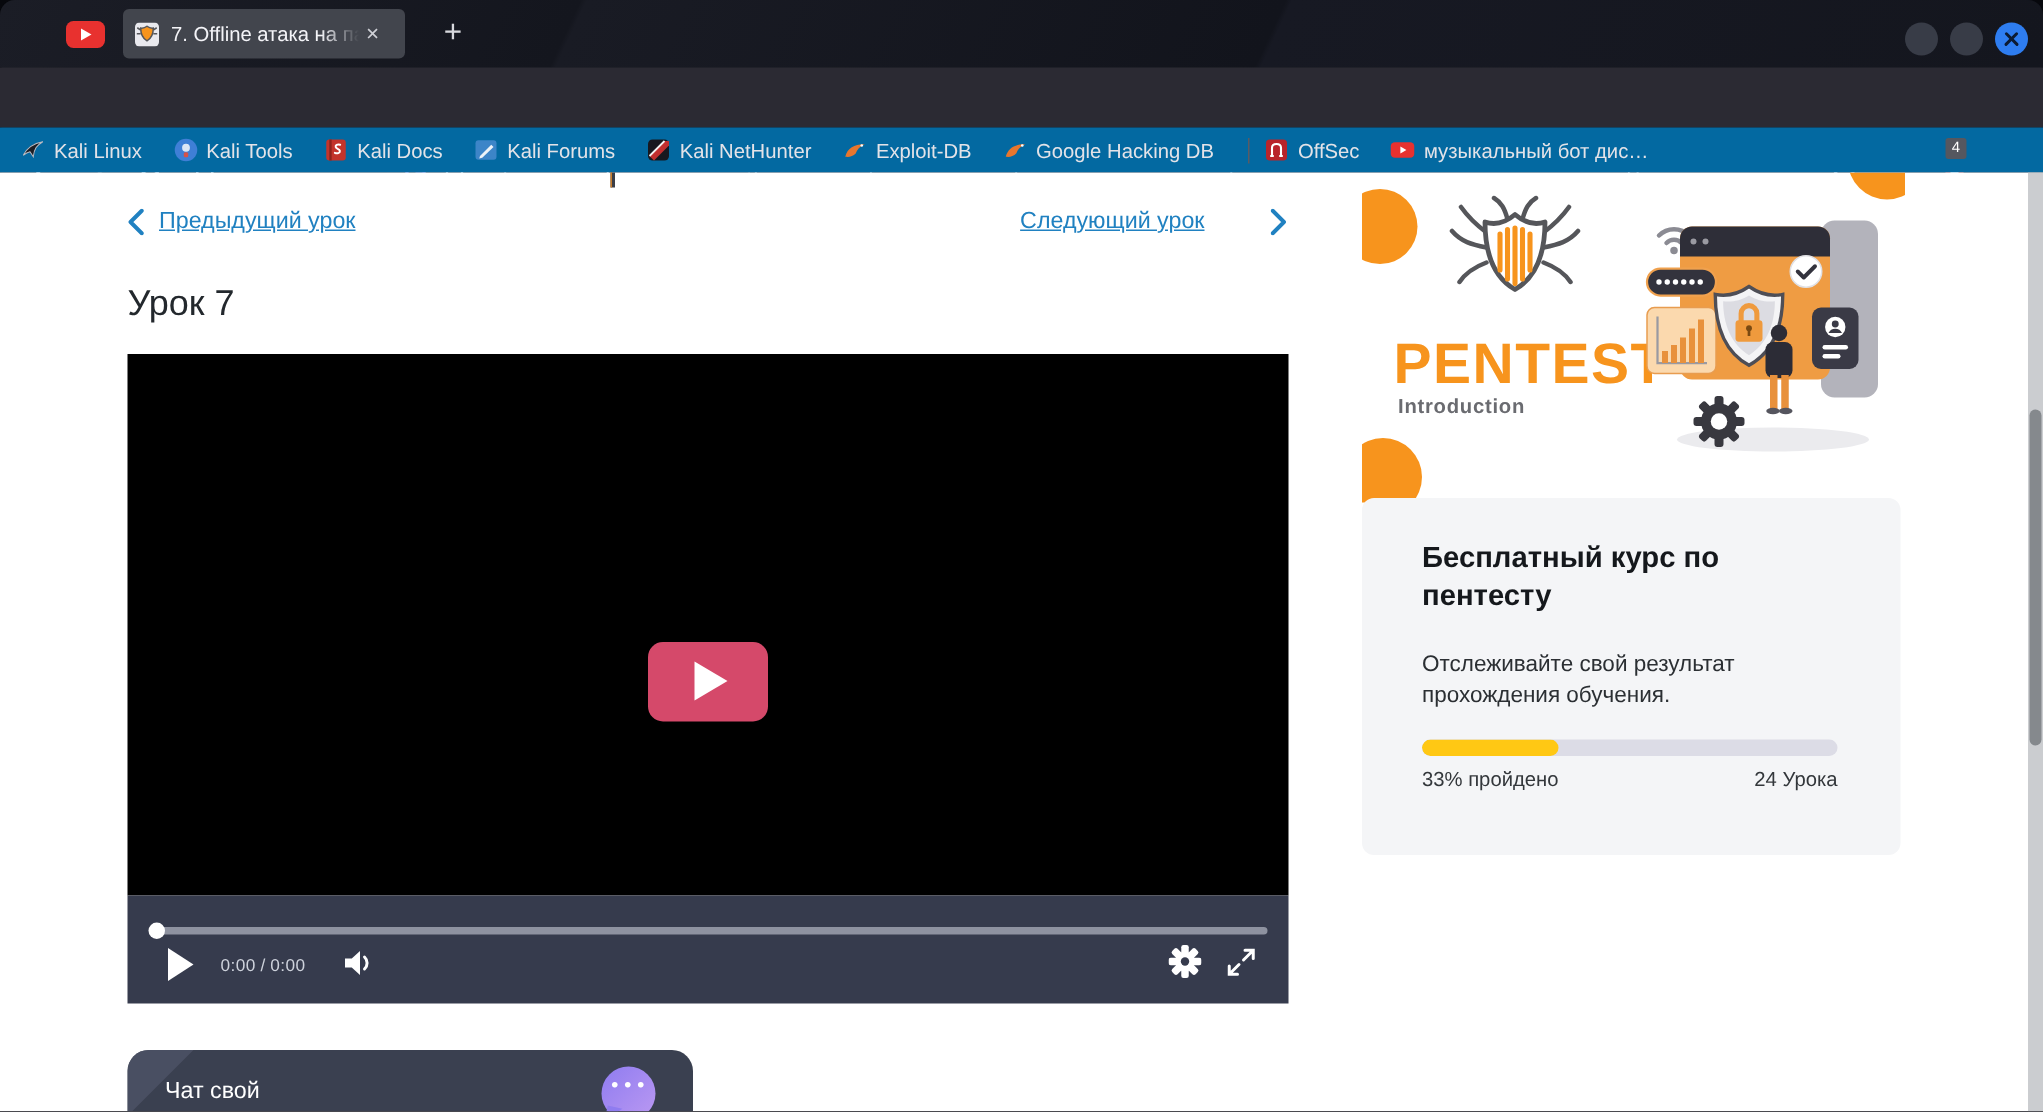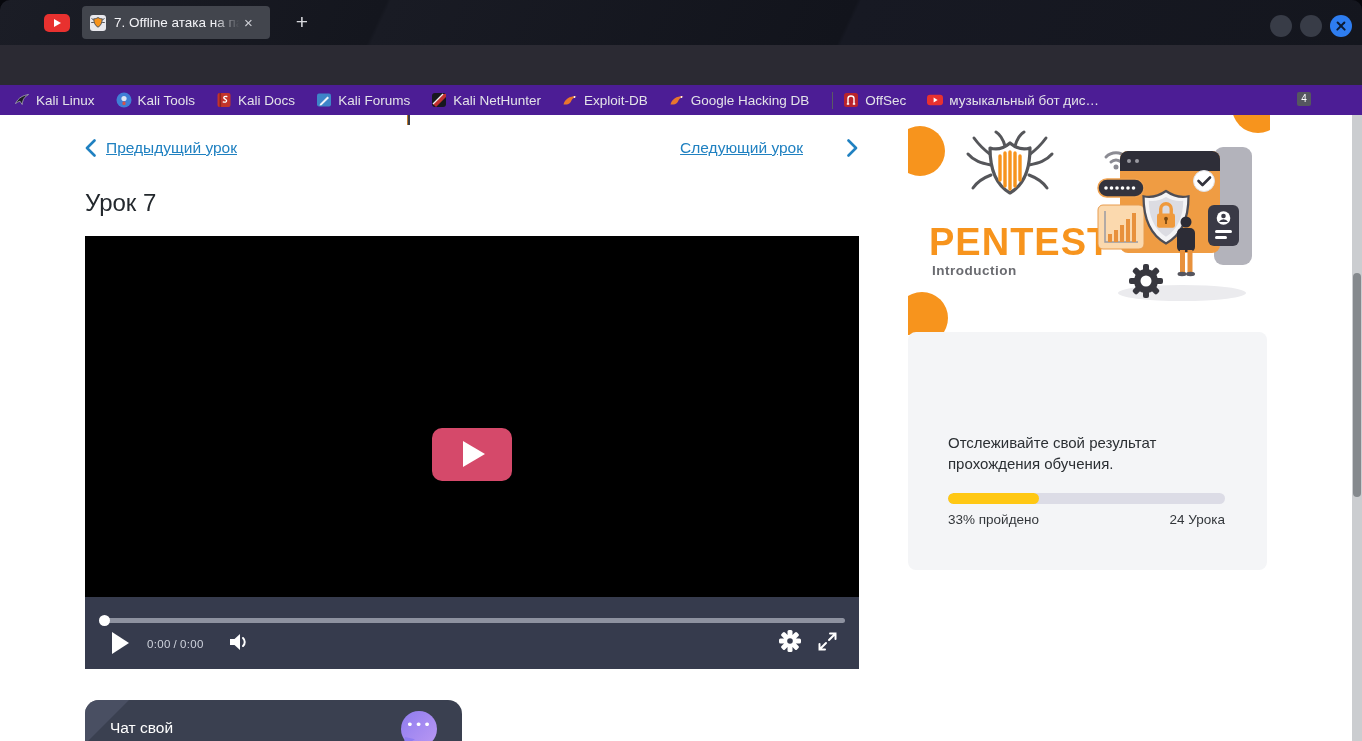--- a/index.html
+++ b/index.html
@@ -38,21 +38,21 @@
     border-radius:4px; display:flex; align-items:center; padding:0 10px; cursor:text; }
   .url-text { margin-left:8px; font-size:14.5px; white-space:nowrap; overflow:hidden; width:740px;
     -webkit-mask-image:linear-gradient(90deg,#000 92%,transparent 99%);
     mask-image:linear-gradient(90deg,#000 92%,transparent 99%); }
   .url-scheme,.url-path { color:#a3a4ad; } .url-domain { color:#fbfbfe; }
   .url-star { margin-left:auto; font-size:16px; color:#d6d7dc; cursor:pointer; font-family:"DejaVu Sans",sans-serif; }
   .ext-badge { position:absolute; left:1297px; top:47px; min-width:14px; height:14px; background:#55575f;
     color:#fff; font-size:10px; text-align:center; line-height:14px; border-radius:2px; padding:0 2px; z-index:3; }
 
   
-  .bookmarksbar { position:absolute; left:0; top:85px; width:1362px; height:30px; background:#4c1d95;
+  .bookmarksbar { position:absolute; left:0; top:85px; width:1362px; height:30px; background:#0369a1;
     display:flex; align-items:center; padding-left:14px; }
   .bm { display:flex; align-items:center; gap:6px; margin-right:21px; cursor:pointer; }
   .bm-label { font-size:13.5px; color:#e3e3e8; white-space:nowrap; }
   .bm-sep { width:1px; height:17px; background:#5a5b63; margin:0 10px 0 2px; }
   .bm-ico { width:16px; height:16px; display:inline-block; }
 
   
   .content { position:absolute; left:0; top:115px; width:1362px; height:626px; background:#fff; overflow:hidden;padding-left:44px; }
   .partial-glyph { position:absolute; left:407px; top:-3px; width:3px; height:13px; background:#3a3e47;
     border-left:1px solid #c77c2a; }
@@ -399,20 +399,21 @@
               <rect x="13" y="-1" width="6" height="34" rx="2" transform="rotate(135 16 16)"></rect>
               <circle cx="16" cy="16" r="12"></circle>
             </g>
             <circle cx="16" cy="16" r="5.5" fill="#fff"></circle>
           </g>
         </g>
       </svg>
     </div>
 
     <div class="course-card">
+      <div class="card-title">Бесплатный курс по пентесту</div>
       <div class="card-desc">Отслеживайте свой результат прохождения обучения.</div>
       <div class="progressbar">
         <div class="progress-fill" style="width:33%"></div>
       </div>
       <div class="card-stats">
         <span>33% пройдено</span>
         <span>24 Урока</span>
       </div>
     </div>
 

